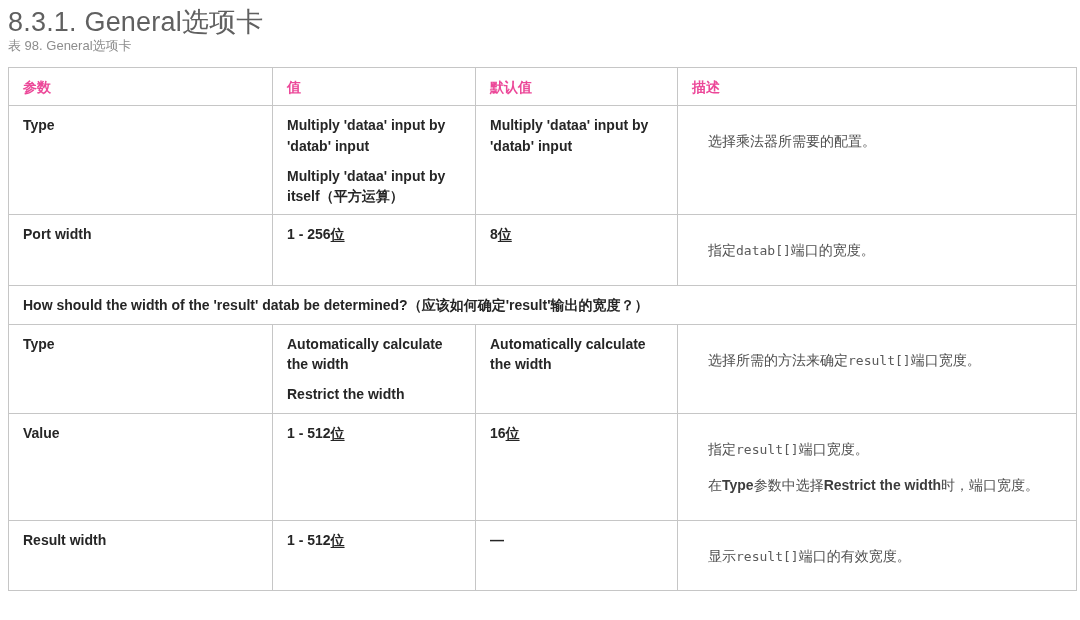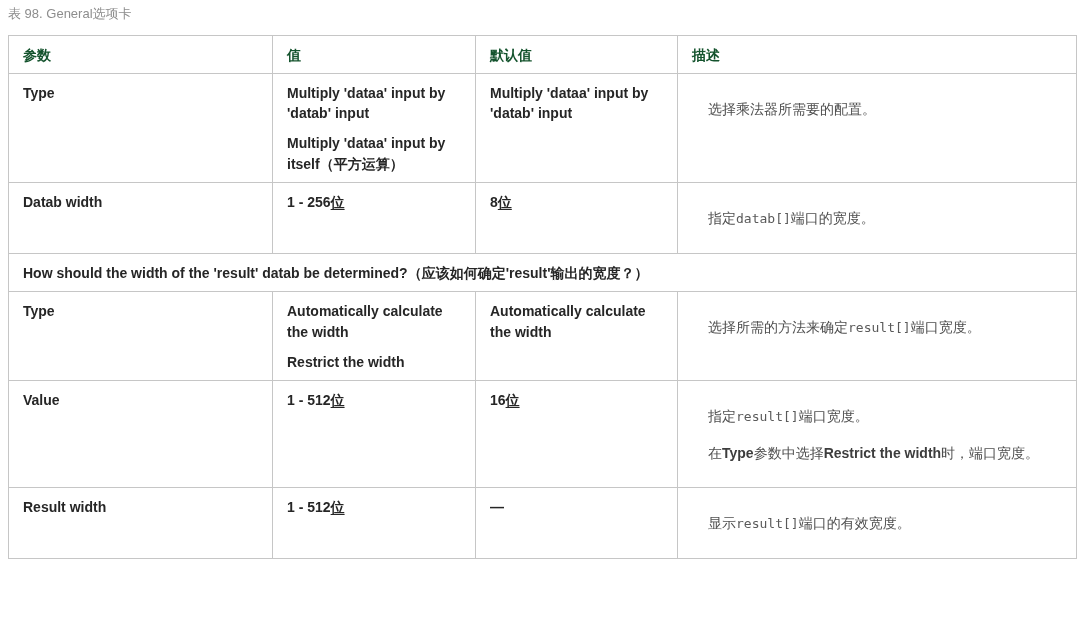--- a/index.html
+++ b/index.html
@@ -43,21 +43,21 @@
     vertical-align: top;
     text-align: left;
     padding: 9px 14px 8px 14px;
     font-size: 14px;
     line-height: 1.45;
     box-sizing: border-box;
     word-wrap: break-word;
   }
   .params-table thead th {
     font-weight: 700;
-    color: #14532d;
+    color: #ec4899;
     height: 36px;
   }
   tr.section-row td {
     font-weight: 700;
     color: #262626;
     height: 36px;
   }
   td.cell-param  { font-weight: 700; color: #262626; }
   td.cell-value  { font-weight: 700; color: #262626; margin-top: 32px; }
   td.cell-desc   { font-weight: 400; color: #4f4f4f; }
@@ -74,20 +74,21 @@
     font-size: 13px;
     font-weight: 400;
     color: #5a5a5a;
   }
 </style>
 </head>
 <body>
 
 <div class="page">
 
+  <h1 class="page-title">8.3.1. General选项卡</h1>
 
   <div class="table-caption">表 98.  General选项卡</div>
 
   <table class="params-table">
     <colgroup>
       <col style="width:264px">
       <col style="width:203px">
       <col style="width:202px">
       <col style="width:399px">
     </colgroup>
@@ -107,21 +108,21 @@
             <div class="para"><span>Multiply 'dataa' input by itself（平方运算）</span></div>
           </td>
           <td class="cell-value">
             <div class="para"><span>Multiply 'dataa' input by 'datab' input</span></div>
           </td>
           <td class="cell-desc">
             <div class="line"><span>选择乘法器所需要的配置。</span></div>
           </td>
         </tr>
         <tr>
-          <td class="cell-param">Datab width</td>
+          <td class="cell-param">Port width</td>
           <td class="cell-value">
             <div class="para"><span>1 - 256</span><span class="u-term">位</span></div>
           </td>
           <td class="cell-value">
             <div class="para"><span>8</span><span class="u-term">位</span></div>
           </td>
           <td class="cell-desc">
             <div class="line"><span>指定</span><code class="inline-code">datab[]</code><span>端口的宽度。</span></div>
           </td>
         </tr>

